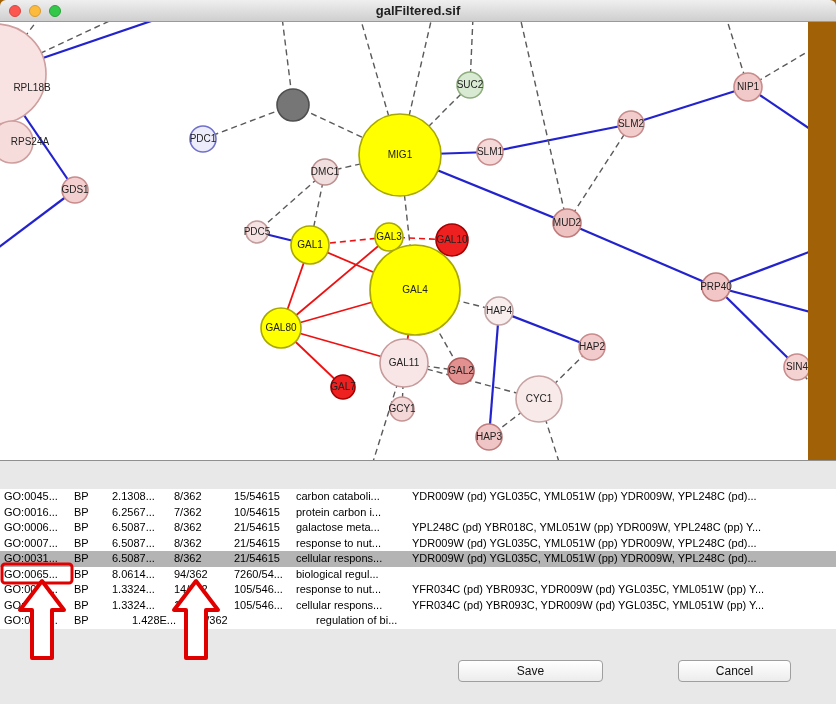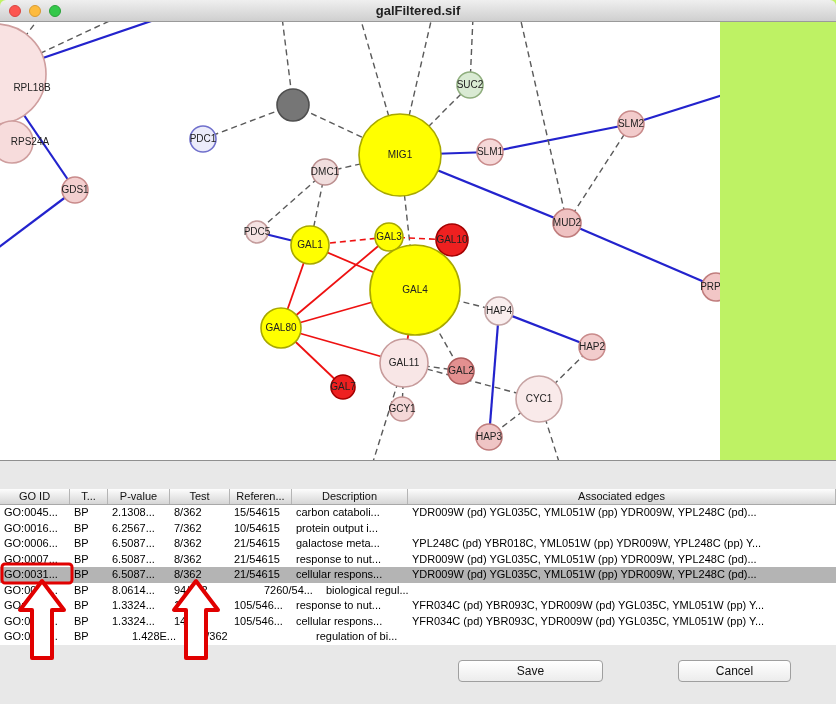--- a/index.html
+++ b/index.html
@@ -1,32 +1,32 @@
 <!DOCTYPE html>
 <html><head>
 <meta charset="utf-8">
 <style>
   * { margin:0; padding:0; box-sizing:border-box; }
   html,body { width:836px; height:704px; background:#fff; font-family:"Liberation Sans", sans-serif; }
   .screen { position:relative; width:836px; height:704px; overflow:hidden; background:#fff; }
   .window { position:absolute; left:0; width:836px; }
 
   
-  #net-win { top:0; height:460px; background:#bef264; }
+  #net-win { top:0; height:460px; background:#a16207; }
   .titlebar { position:relative; height:22px; background:linear-gradient(#efefef,#cfcfcf);
               border-bottom:1px solid #9a9a9a; display:flex; align-items:center; justify-content:center;
               border-radius:6px 6px 0 0; }
   .title { font-size:13px; font-weight:bold; color:#222; }
   .traffic { position:absolute; left:9px; top:50%; transform:translateY(-50%); display:flex; gap:8px; }
   .light { width:12px; height:12px; border-radius:50%; display:block; }
   .light.red    { background:#fc5651; border:1px solid #d94542; }
   .light.yellow { background:#fdbb3e; border:1px solid #d89b33; }
   .light.green  { background:#34c84a; border:1px solid #2aa23a; }
   .light.gray   { background:#d4d4d4; border:1px solid #9b9b9b; }
-  #canvas { position:absolute; top:22px; left:0; width:720px; height:438px; background:#fff; overflow:hidden; }
+  #canvas { position:absolute; top:22px; left:0; width:808px; height:438px; background:#fff; overflow:hidden; }
   svg.graph { display:block; }
   .edge.pp      { stroke:#2323cd; stroke-width:2.2; fill:none; }
   .edge.dd      { stroke:#5a5a5a; stroke-width:1.4; stroke-dasharray:6 4; fill:none; }
   .edge.red     { stroke:#ee1111; stroke-width:1.8; fill:none; }
   .edge.reddash { stroke:#ee1111; stroke-width:1.6; stroke-dasharray:6 4; fill:none; }
   .nodelabel { font-size:10px; fill:#222; text-anchor:middle; font-family:"Liberation Sans",sans-serif; }
 
   
   #table-win { top:460px; height:244px; background:#e8e8e8; border-top:1px solid #8f8f8f; }
   #table-win .titlebar { height:21px; }
@@ -171,46 +171,37 @@
           <text x="489" y="418" class="nodelabel">HAP3</text>
           <circle cx="797" cy="345" r="13" fill="#f4d2d2" stroke="#c98b8b" stroke-width="1.6"></circle>
           <text x="797" y="348" class="nodelabel">SIN4</text>
         </svg>
     </div>
   </div>
 
   <div class="window" id="table-win">
 
     <div class="table-area">
-      <div class="thead" id="thead">
-          <div class="th" style="width: 70px;">GO ID</div>
-          <div class="th" style="width: 38px;">T...</div>
-          <div class="th" style="width: 62px;">P-value</div>
-          <div class="th" style="width: 60px;">Test</div>
-          <div class="th" style="width: 62px;">Referen...</div>
-          <div class="th" style="width: 116px;">Description</div>
-          <div class="th" style="width: 428px;">Associated edges</div>
-        </div>
       <div id="tbody">
           <div class="trow">
             <div class="td" style="width: 70px;">GO:0045...</div>
             <div class="td" style="width: 38px;">BP</div>
             <div class="td" style="width: 62px;">2.1308...</div>
             <div class="td" style="width: 60px;">8/362</div>
             <div class="td" style="width: 62px;">15/54615</div>
             <div class="td" style="width: 116px;">carbon cataboli...</div>
             <div class="td" style="width: 428px;">YDR009W (pd) YGL035C, YML051W (pp) YDR009W, YPL248C (pd)...</div>
           </div>
           <div class="trow">
             <div class="td" style="width: 70px;">GO:0016...</div>
             <div class="td" style="width: 38px;">BP</div>
             <div class="td" style="width: 62px;">6.2567...</div>
             <div class="td" style="width: 60px;">7/362</div>
             <div class="td" style="width: 62px;">10/54615</div>
-            <div class="td" style="width: 116px;">protein output i...</div>
+            <div class="td" style="width: 116px;">protein carbon i...</div>
           </div>
           <div class="trow">
             <div class="td" style="width: 70px;">GO:0006...</div>
             <div class="td" style="width: 38px;">BP</div>
             <div class="td" style="width: 62px;">6.5087...</div>
             <div class="td" style="width: 60px;">8/362</div>
             <div class="td" style="width: 62px;">21/54615</div>
             <div class="td" style="width: 116px;">galactose meta...</div>
             <div class="td" style="width: 428px;">YPL248C (pd) YBR018C, YML051W (pp) YDR009W, YPL248C (pp) Y...</div>
           </div>
@@ -230,21 +221,21 @@
             <div class="td" style="width: 60px;">8/362</div>
             <div class="td" style="width: 62px;">21/54615</div>
             <div class="td" style="width: 116px;">cellular respons...</div>
             <div class="td" style="width: 428px;">YDR009W (pd) YGL035C, YML051W (pp) YDR009W, YPL248C (pd)...</div>
           </div>
           <div class="trow">
             <div class="td" style="width: 70px;">GO:0065...</div>
             <div class="td" style="width: 38px;">BP</div>
             <div class="td" style="width: 62px;">8.0614...</div>
             <div class="td" style="width: 60px;">94/362</div>
-            <div class="td" style="width: 62px; margin-left: 30px;">7260/54...</div>
+            <div class="td" style="width: 62px;">7260/54...</div>
             <div class="td" style="width: 116px;">biological regul...</div>
           </div>
           <div class="trow">
             <div class="td" style="width: 70px;">GO:0006...</div>
             <div class="td" style="width: 38px;">BP</div>
             <div class="td" style="width: 62px;">1.3324...</div>
             <div class="td" style="width: 60px;">14/362</div>
             <div class="td" style="width: 62px;">105/546...</div>
             <div class="td" style="width: 116px;">response to nut...</div>
             <div class="td" style="width: 428px;">YFR034C (pd) YBR093C, YDR009W (pd) YGL035C, YML051W (pp) Y...</div>

